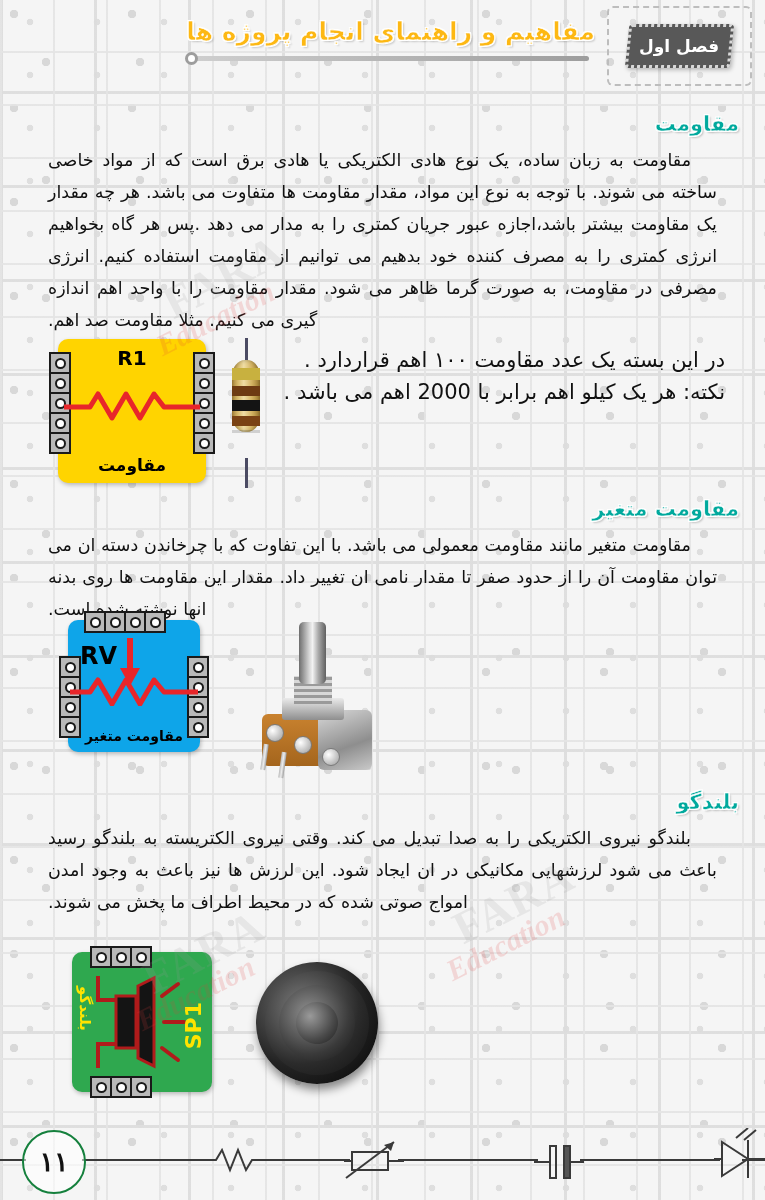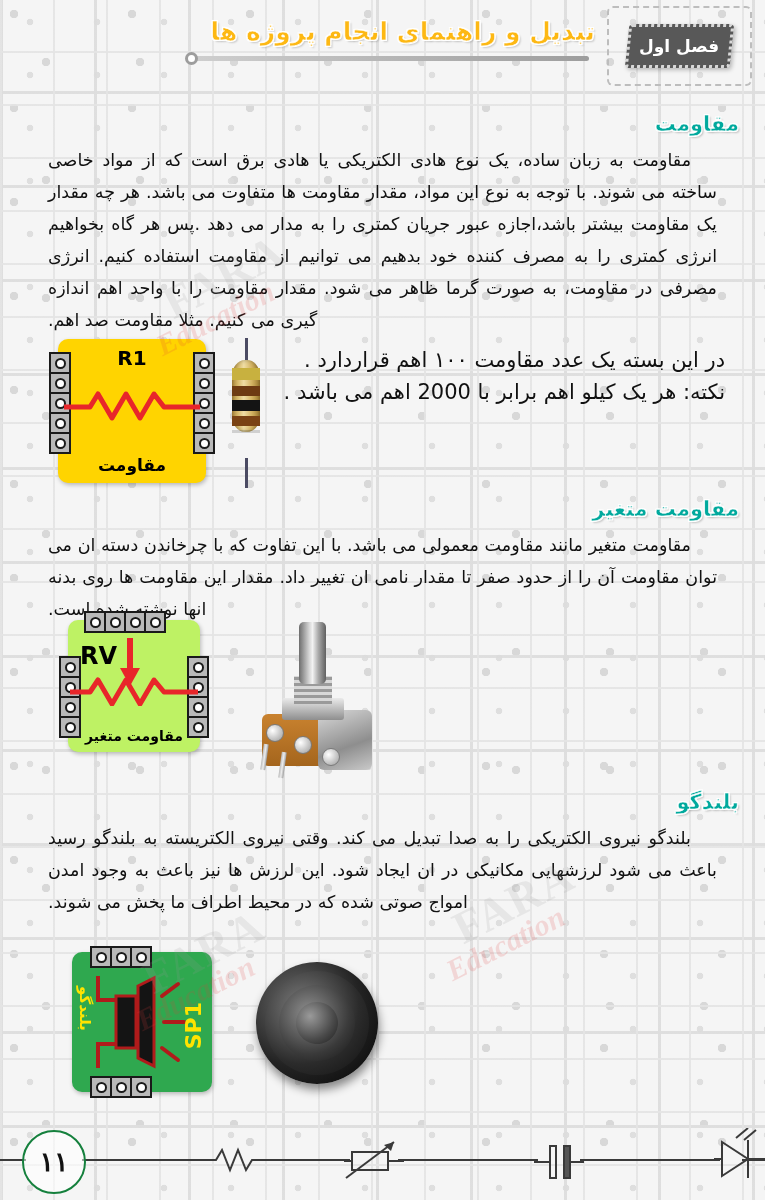--- a/index.html
+++ b/index.html
@@ -107,21 +107,21 @@
   .pad i{display:block;width:11px;height:11px;border-radius:50%;background:#fff;border:2px solid #1a1a1a;box-sizing:border-box;}
   .pads.v{flex-direction:column;}
   .pads.v .pad{margin-top:-2px;}
   .pads.h .pad{margin-left:-2px;}
 
   .card-label{position:absolute;font-weight:bold;color:#000;}
 
   
   #resistor-card{width:148px;height:144px;background:#ffd400;}
   
-  #rv-card{width:132px;height:132px;background:#bef264;}
+  #rv-card{width:132px;height:132px;background:#0ea5e9;}
   
   #speaker-card{width:140px;height:140px;background:#2fa84f;}
 
   .zig{position:absolute;}
 
   
   .photo{position:absolute;}
 
   
   .res-body{
@@ -202,21 +202,21 @@
 </style>
 </head>
 <body>
 
 <div class="page">
 
   <div class="pcb"></div>
   <div class="pcb2"></div>
 
   <div class="header">
-    <div class="header-title">تبدیل و راهنمای انجام پروژه ها</div>
+    <div class="header-title">مفاهیم و راهنمای انجام پروژه ها</div>
     <div class="header-rule"></div>
     <div class="chip">
       <div class="chip-legs"></div>
       <div class="chip-body">
         <span>فصل اول</span>
       </div>
     </div>
   </div>
 
   <div class="sec" style="position:absolute;left:0;top:112px;width:765px;">

